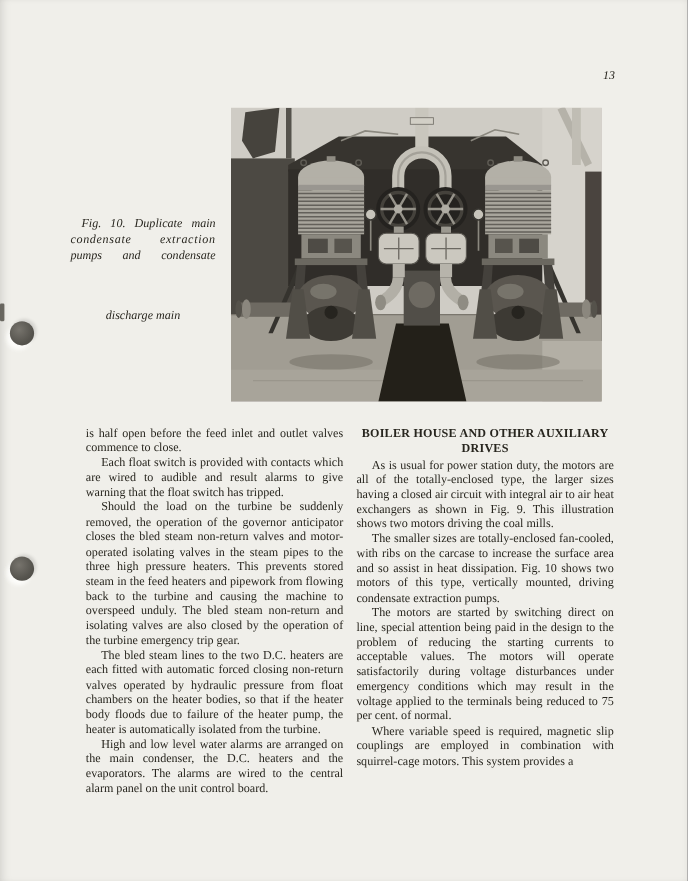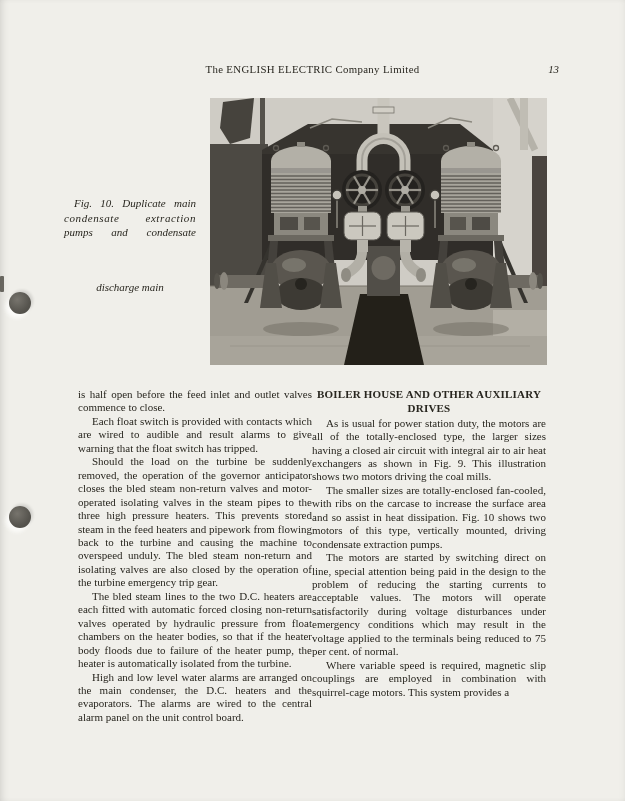--- a/index.html
+++ b/index.html
@@ -30,21 +30,21 @@
   .cap-line.last { text-align-last:center;margin-top:40px; }
   
   .photo {
     position:absolute; left:210px; top:98px; width:337px; height:267px;
     background:#cfccc5;
   }
   .photo svg { display:block; }
   
   .columns {
     position:absolute; left:78px; top:388px; width:480px;
-    display:flex; 
+    display:flex; gap:12px;
   }
   .col { width:234px; font-size:11px; line-height:13.45px; text-align:justify; }
   .col p { margin:0; text-indent:14px; }
   .col p.continuation { text-indent:0; }
   .col-heading {
     font-weight:bold; text-align:center; font-size:11px;
     line-height:13.8px; letter-spacing:0.2px;
   }
   .heading-block { margin-bottom:1px; }
   
@@ -62,21 +62,20 @@
 </style>
 </head>
 <body>
 
 <div class="page">
 
   <div class="edge-mark"></div>
   <div class="punch-hole hole-1"></div>
   <div class="punch-hole hole-2"></div>
 
-  <div class="header-title">The ENGLISH ELECTRIC Company Limited</div>
   <div class="page-number">13</div>
 
   <div class="figure-caption">
     <div class="cap-line first">Fig. 10.  Duplicate main</div>
     <div class="cap-line spread">condensate extraction</div>
     <div class="cap-line">pumps and condensate</div>
     <div class="cap-line last">discharge main</div>
   </div>
 
   <div class="photo">

